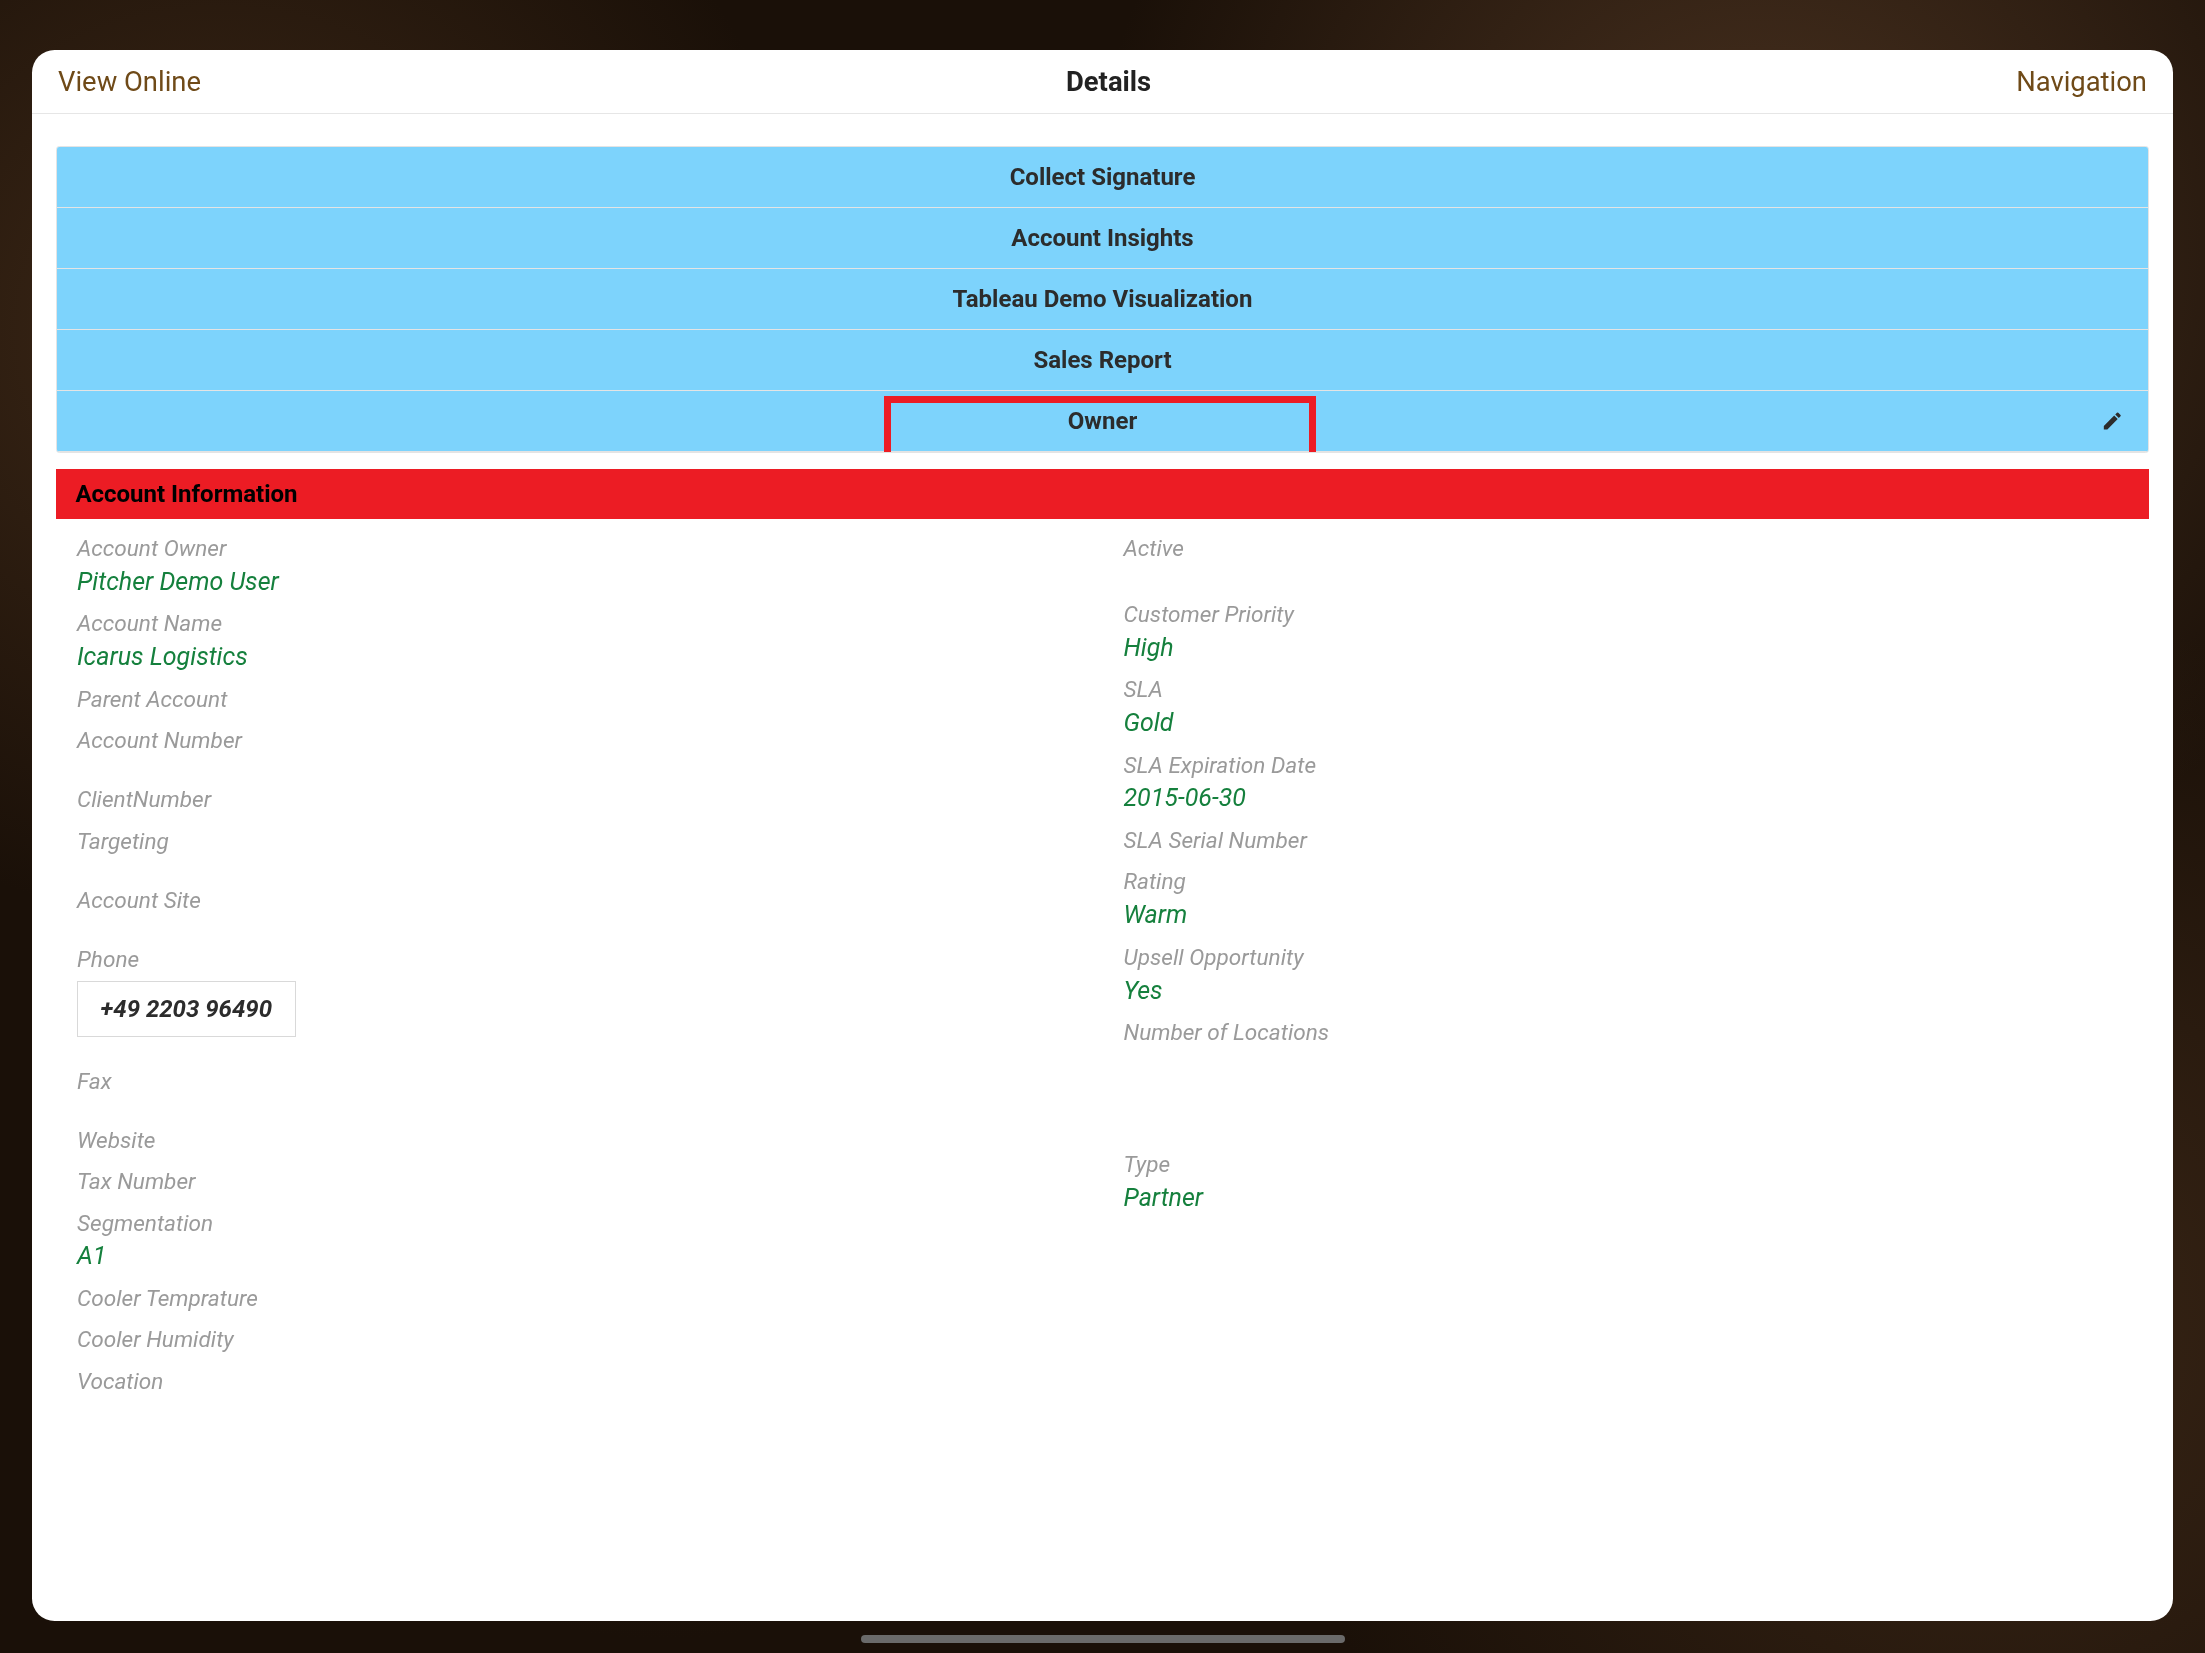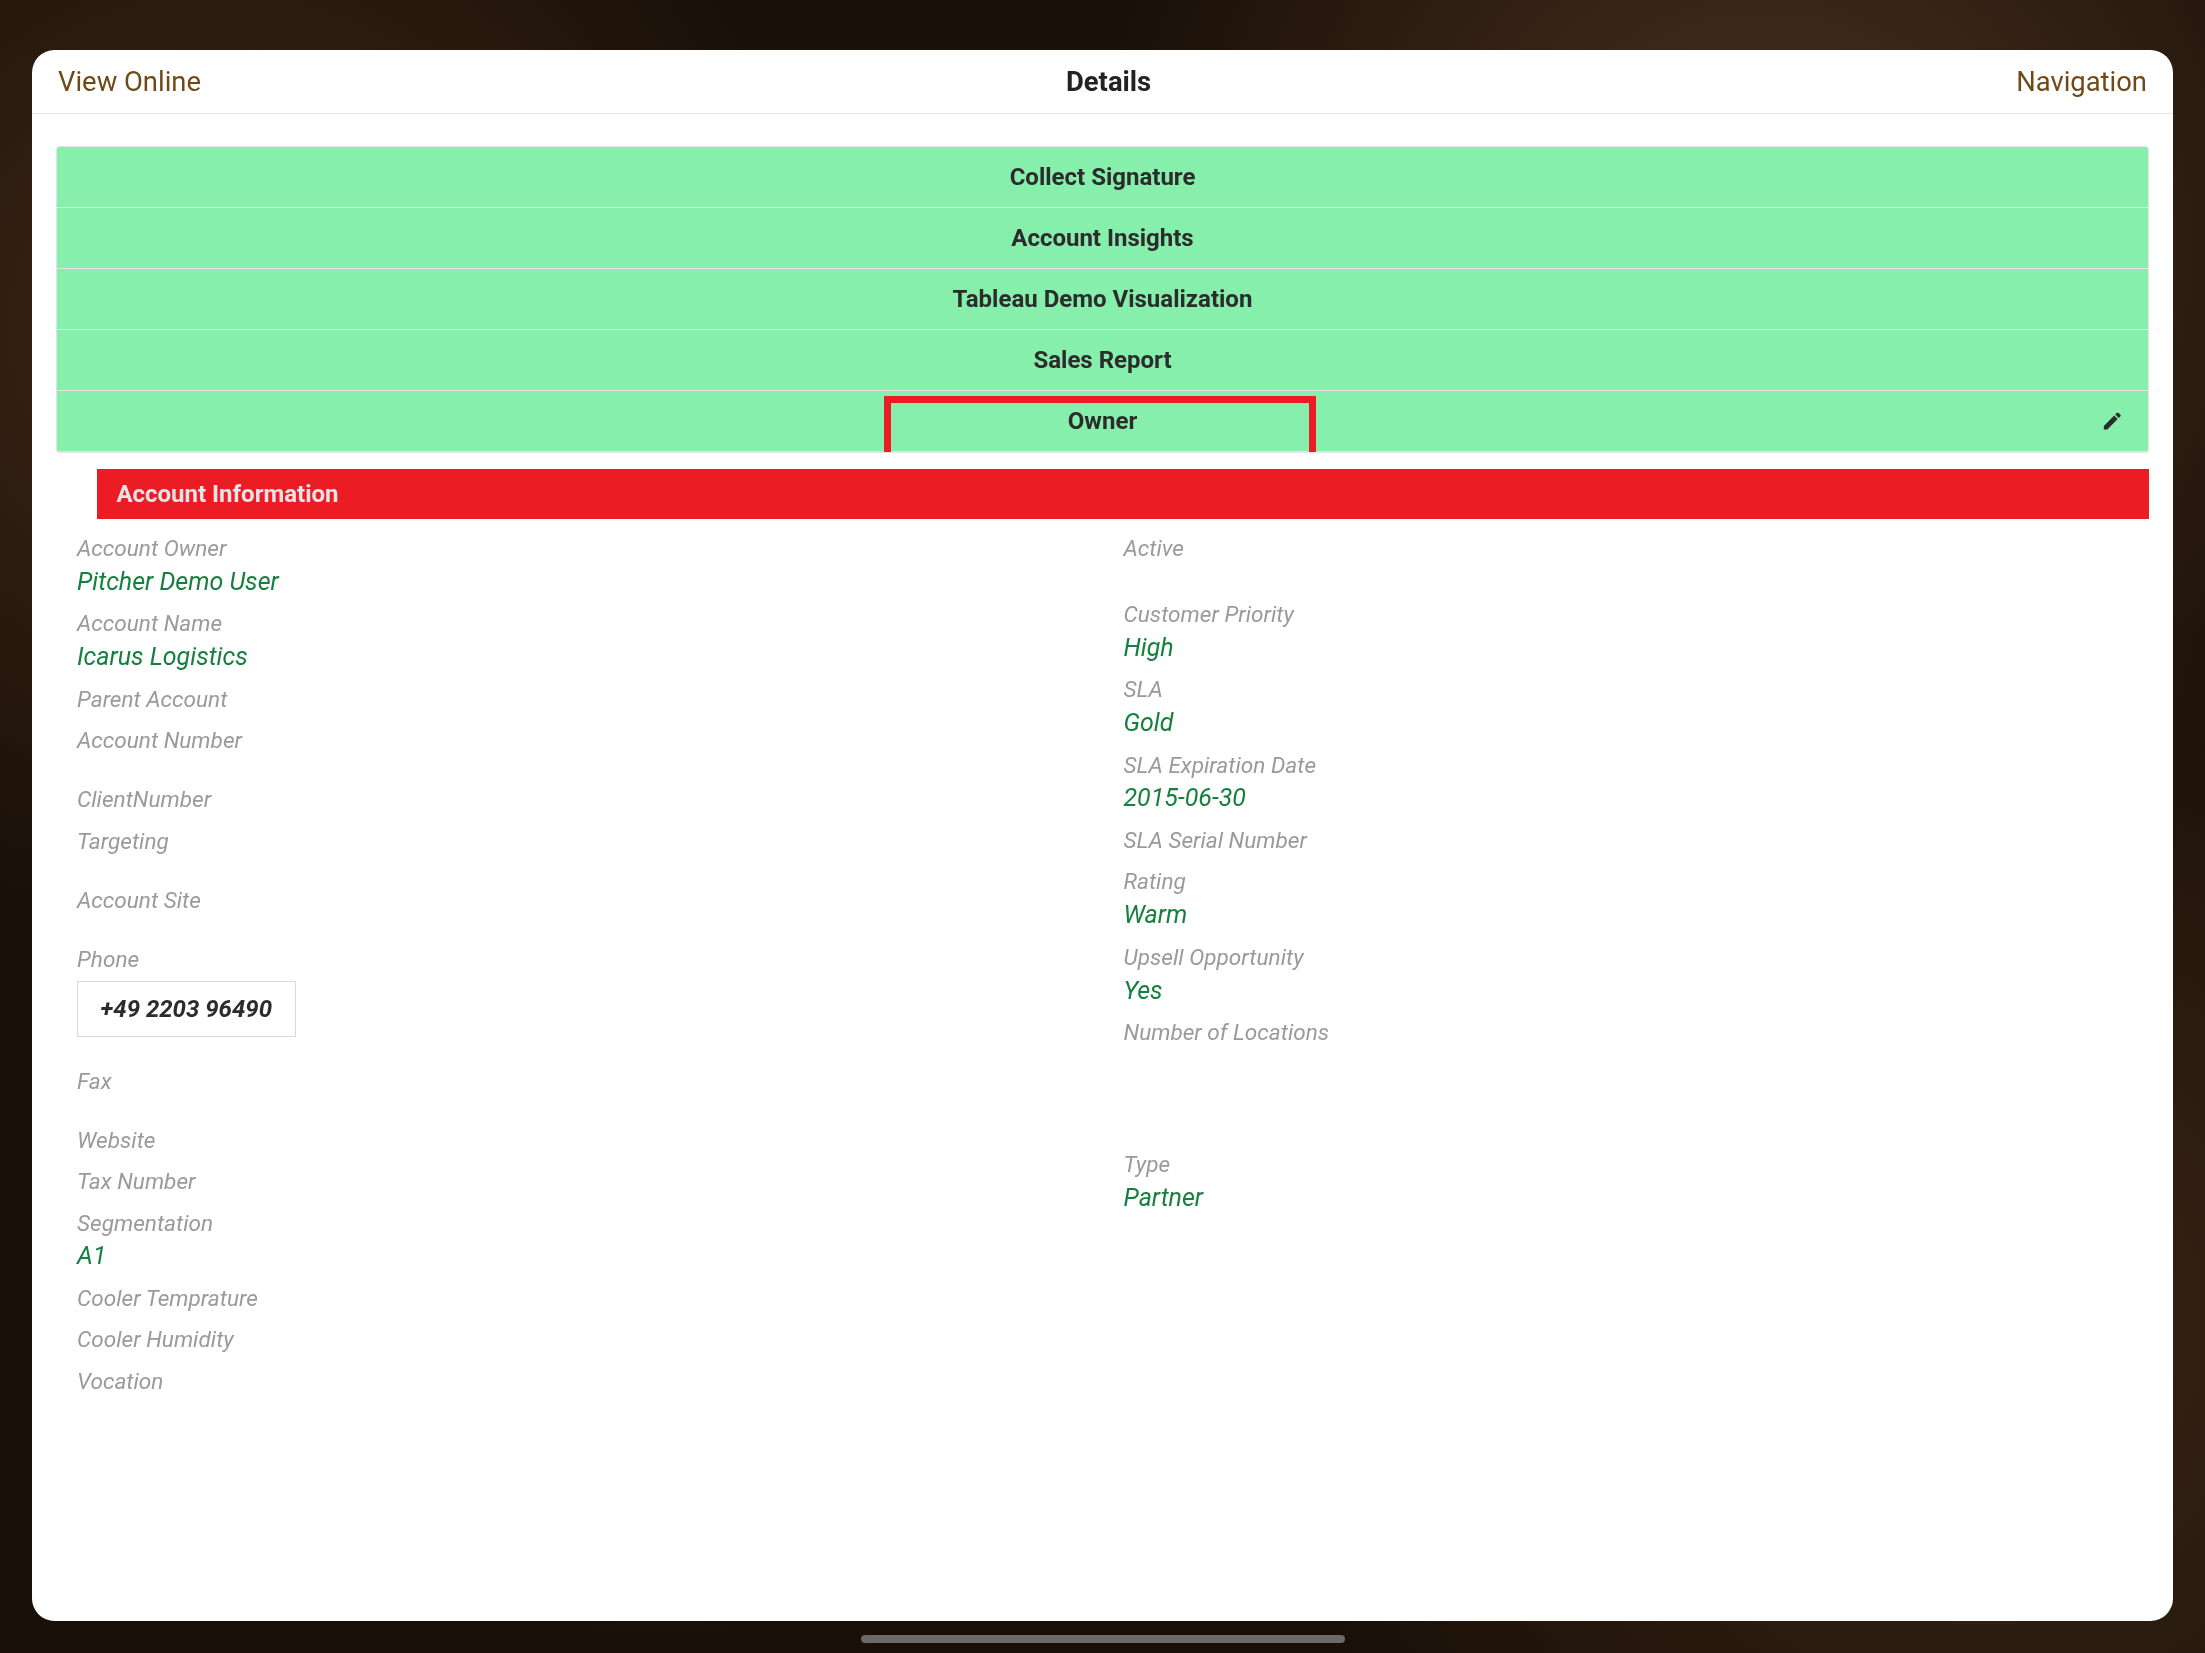--- a/index.html
+++ b/index.html
@@ -64,46 +64,45 @@
     border-radius: 3.2px;
     overflow: hidden;
   }
   .action-item {
     text-align: center;
     font-size: 24px;
     font-weight: 700;
     color: #2c2c2c;
     padding: 16px 0;
     border-bottom: 0.8px solid #e4e4e4;
-    background: #86efac;
+    background: #7dd3fc;
     position: relative;
     cursor: pointer;
   }
   .action-item:last-child { border-bottom: none; }
   .action-item .edit-icon {
     position: absolute;
     right: 24px;
     top: 50%;
     transform: translateY(-50%);
     width: 22.6px;
     height: 22.6px;
   }
   .highlight-box {
     position: absolute;
     border: 7.3px solid #ec1c24;
     pointer-events: none;
   }
   .section-header {
     background: #ec1c24;
-    color: #e5e5e5;
+    color: #000000;
     font-size: 24px;
     font-weight: 700;
     padding: 11.3px 19.4px;
     margin-top: 16px;
-    margin-left: 41px;
   }
   .fields {
     display: flex;
     padding: 16px 0;
   }
   .col {
     flex: 1;
     padding: 0 21px;
     font-style: italic;
   }

